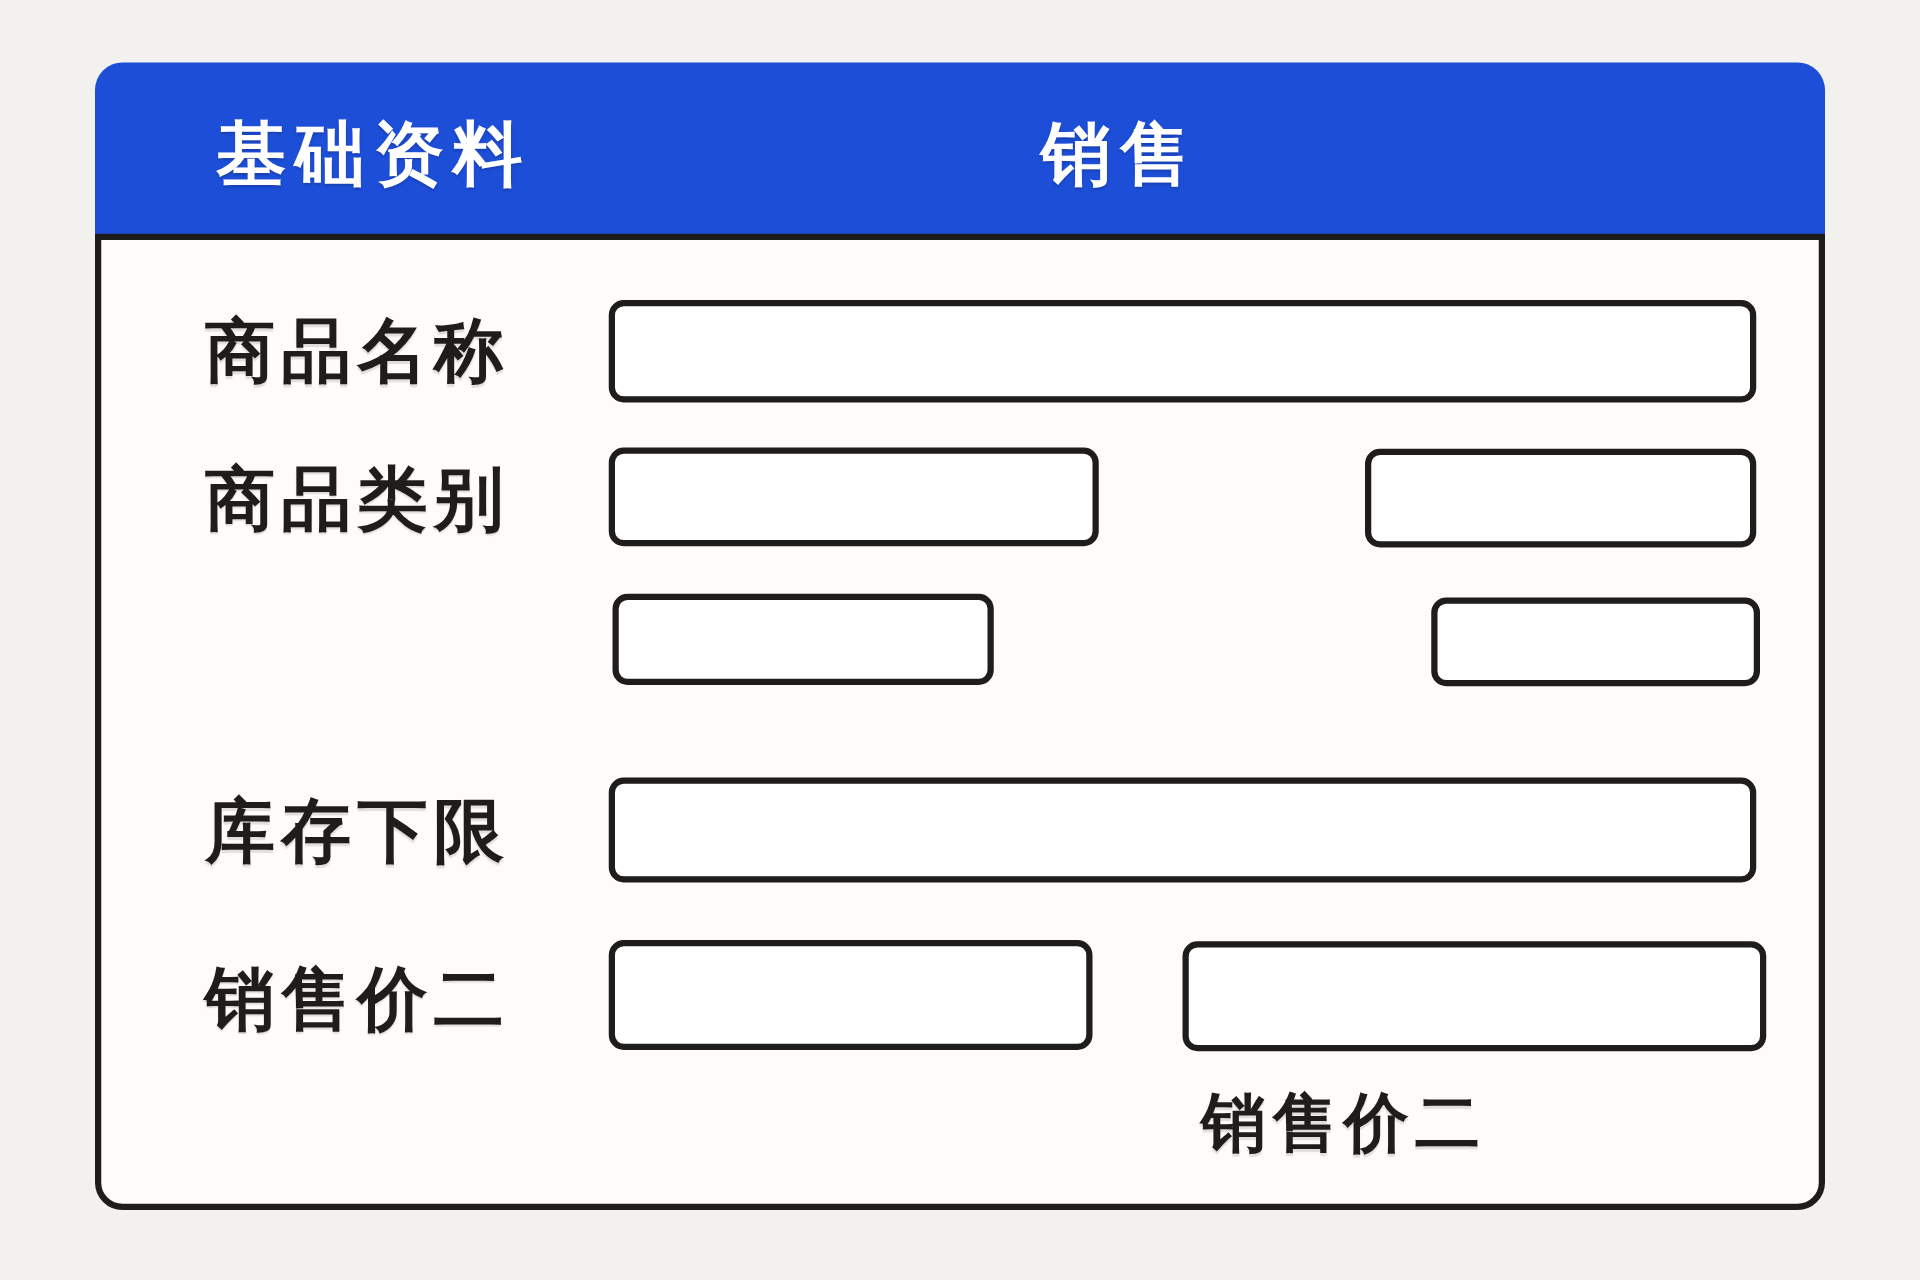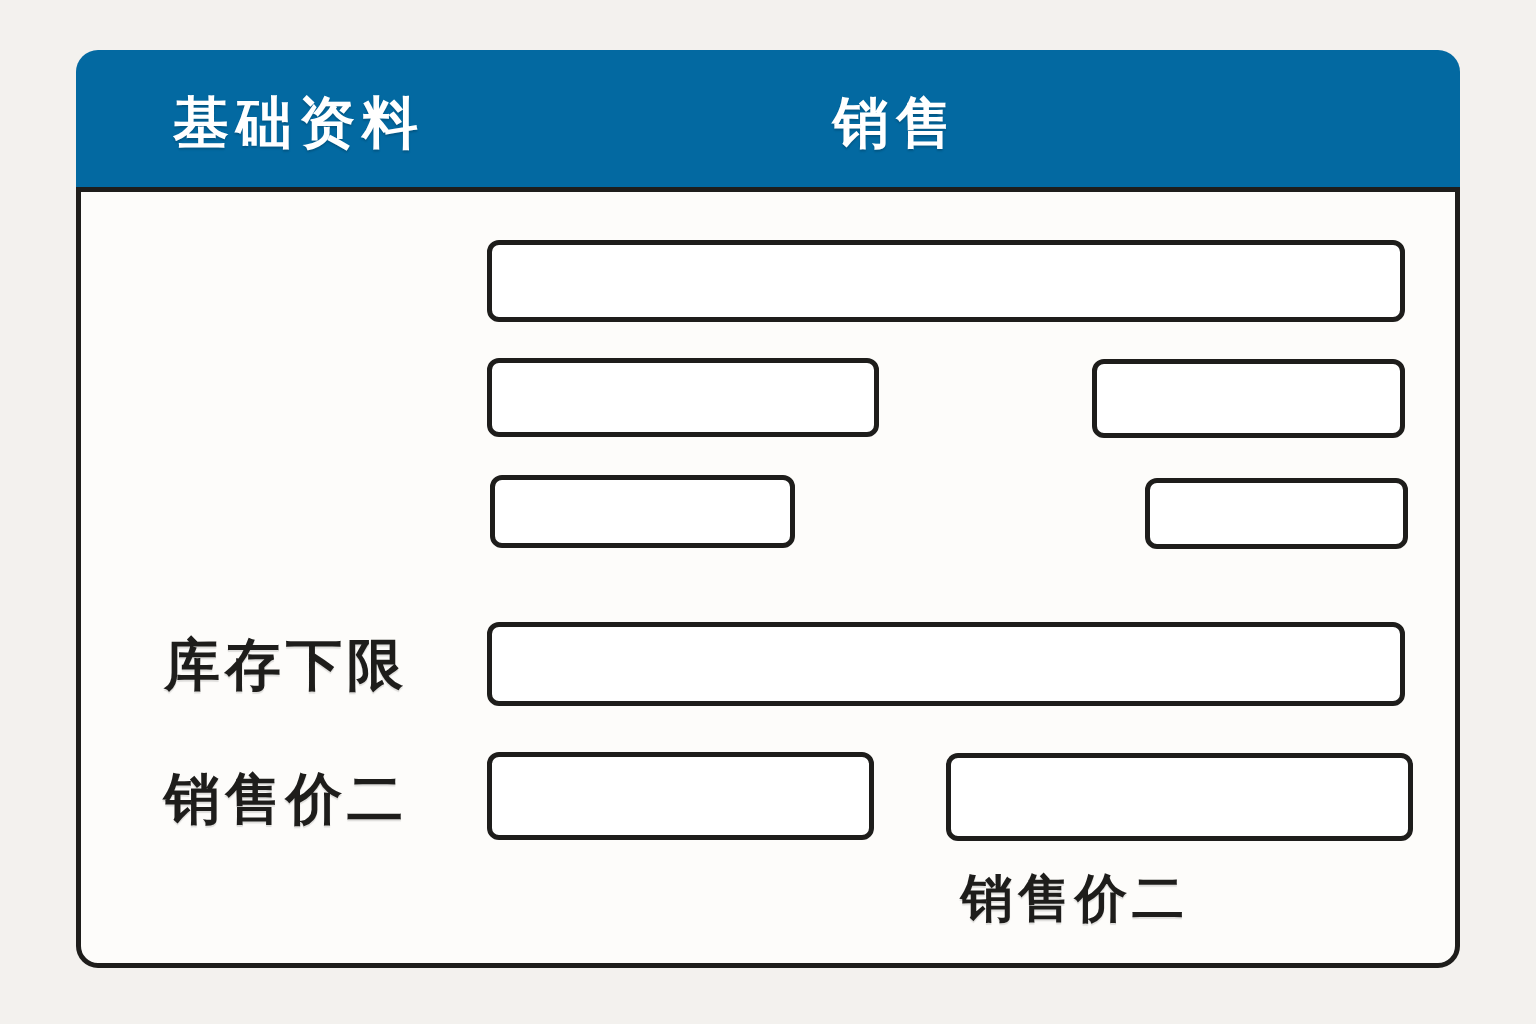--- a/index.html
+++ b/index.html
@@ -7,21 +7,21 @@
     width:1536px;height:1024px;overflow:hidden;
     background:#f3f1ee;
     font-family:"Liberation Sans", sans-serif;
     position:relative;
   }
   .panel{
     position:absolute;left:76px;top:50px;width:1384px;height:918px;
   }
   .tabbar{
     position:absolute;left:0;top:0;right:0;height:168px;
-    background:#0369a1;
+    background:#1d4ed8;
     border-radius:22px 22px 0 0;
   }
   .tab{
     position:absolute;top:74px;transform:translate(-50%,-50%);
     color:#ffffff;font-size:56px;font-weight:700;letter-spacing:7px;
     white-space:nowrap;cursor:pointer;
     text-shadow:0 2px 2px rgba(0,0,0,0.18);
   }
   .form-area{
     position:absolute;left:0;right:0;top:137px;bottom:0;
@@ -57,22 +57,24 @@
 
 <div class="panel">
 
   <div class="tabbar">
     <div class="tab" style="left:223px">基础资料</div>
     <div class="tab" style="left:820px">销售</div>
   </div>
 
   <div class="form-area">
 
+    <div class="lbl" style="left:83px;top:90px">商品名称</div>
     <input class="box" style="left: 406px; top: 48px; width: 918px; height: 82px;" value="">
 
+    <div class="lbl" style="left:83px;top:208px">商品类别</div>
     <input class="box" style="left: 406px; top: 166px; width: 392px; height: 79px;" value="">
     <input class="box" style="left: 1011px; top: 167px; width: 313px; height: 79px;" value="">
 
     <input class="box" style="left: 409px; top: 283px; width: 305px; height: 73px;" value="">
     <input class="box" style="left: 1064px; top: 286px; width: 263px; height: 71px;" value="">
 
     <div class="lbl" style="left:83px;top:474px">库存下限</div>
     <input class="box" style="left: 406px; top: 430px; width: 918px; height: 84px;" value="">
 
     <div class="lbl" style="left:83px;top:608px">销售价二</div>

